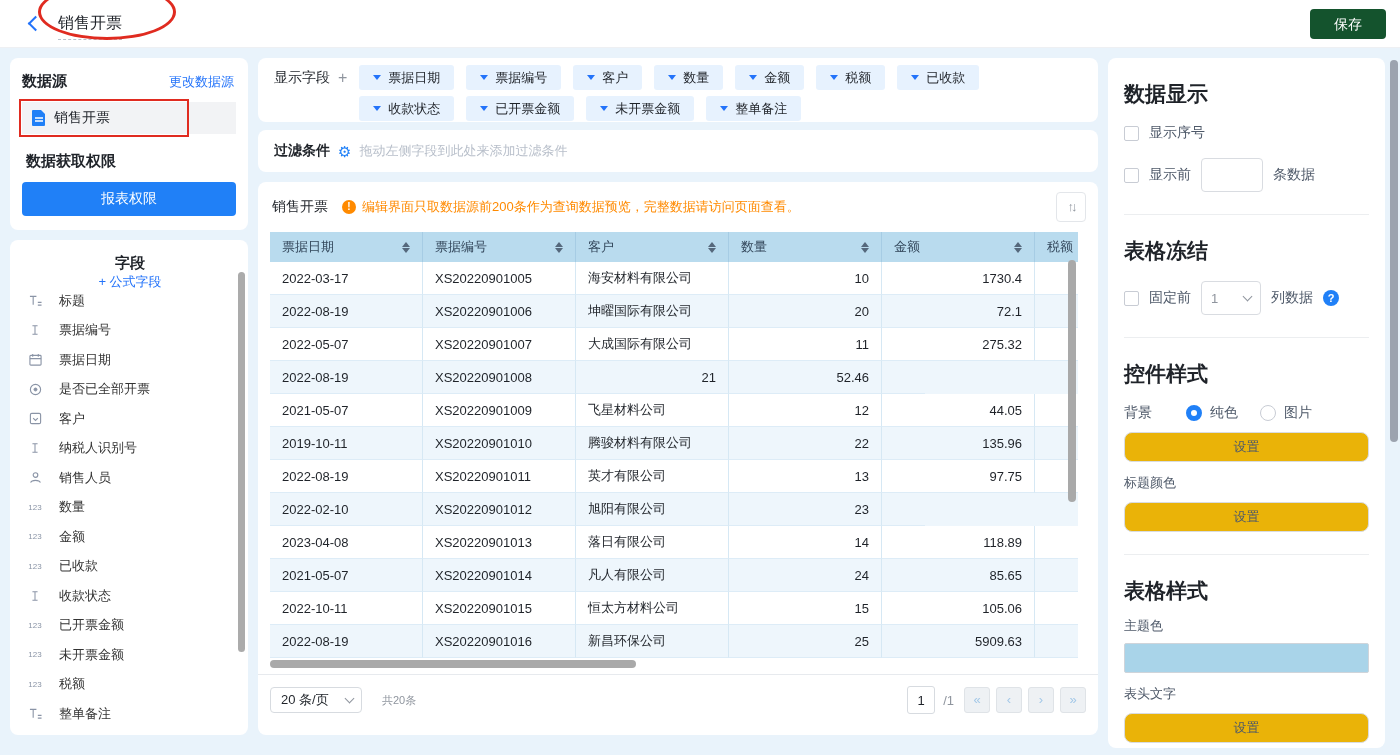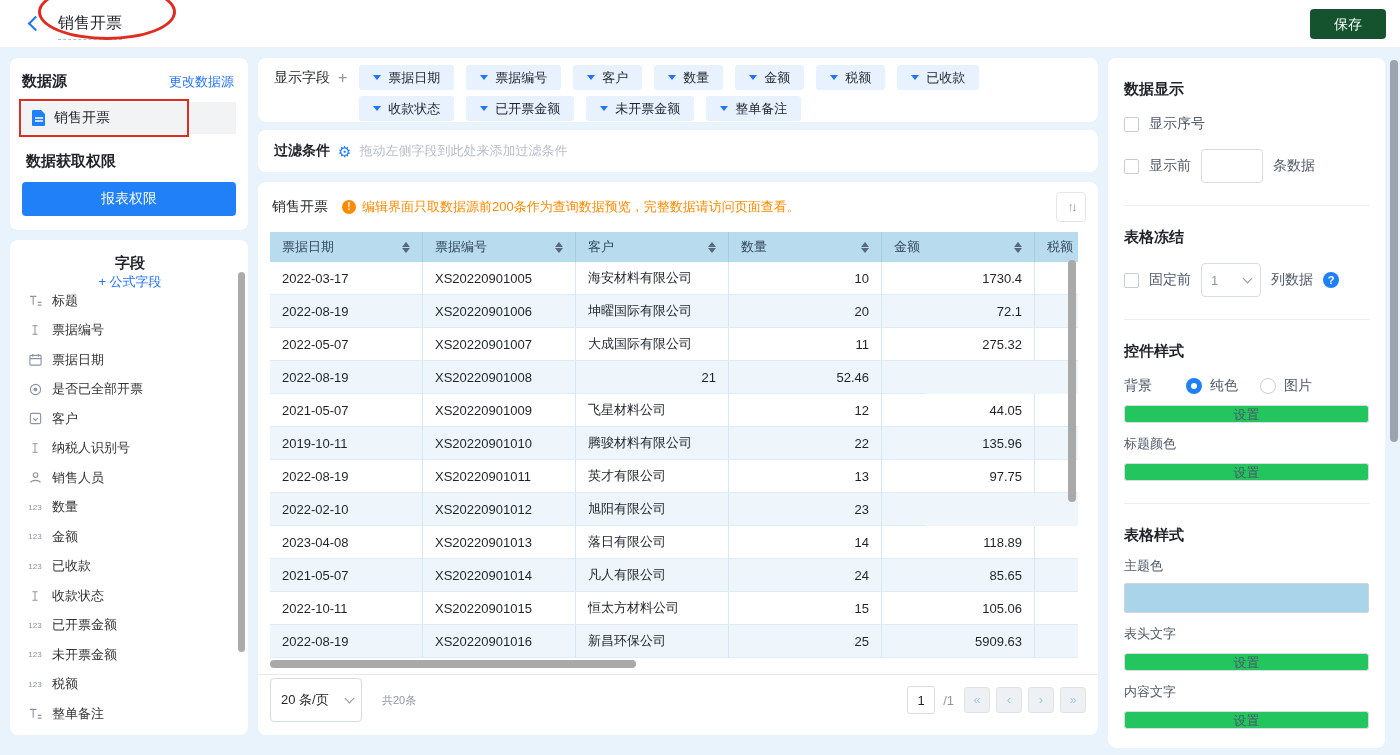--- a/index.html
+++ b/index.html
@@ -23,21 +23,21 @@
   .blue-link { font-size:13px; color:#2373FA; cursor:pointer; }
   .ds-item { position:absolute; left:12px; top:44px; width:214px; height:32px; background:#F2F3F5; display:flex; align-items:center; gap:8px; padding-left:10px; font-size:14px; }
   .annot-rect { position:absolute; left:9px; top:41px; width:170px; height:38px; border:2px solid #E02B20; pointer-events:none; z-index:8; }
   .doc-ic { width:14px; height:16px; flex:0 0 14px; }
   .access-h { position:absolute; left:16px; top:94px; }
   .perm-btn { position:absolute; left:12px; top:124px; width:214px; height:34px; background:#2080F7; color:#fff; border:none; border-radius:4px; font-size:14px; cursor:pointer; }
 
   .fields-card { left:10px; top:240px; width:238px; height:495px; overflow:hidden; }
   .fields-head { display:flex; justify-content:space-between; align-items:center; padding:14px 14px 0 16px;flex-direction:column; }
   .field-list { position:absolute; left:16px; top:46px; right:14px; }
-  .f-item { display:flex; align-items:center; gap:8px; height:29.5px; font-size:13px; color:#333; cursor:grab; }
+  .f-item { display:flex; align-items:center; gap:15px; height:29.5px; font-size:13px; color:#333; cursor:grab; }
   .f-ic { width:18px; display:inline-flex; justify-content:center; align-items:center; color:#8a94a6; }
   .f-ic svg { stroke:#8a94a6; }
   .num-ic { font-size:8px; letter-spacing:0; color:#8a94a6; }
   .sb { position:absolute; background:#ABABAB; border-radius:4px; cursor:grab; }
   .sb-fields { right:3px; top:32px; width:7px; height:380px; }
 
   
   .disp-card { left:258px; top:58px; width:840px; height:64px; padding:7px 12px 14px 16px; display:flex; }
   .disp-label-wrap { display:flex; align-items:center; height:26px; gap:8px; margin-right:12px; white-space:nowrap; }
   .disp-label { font-size:14px; color:#1f2329; }
@@ -69,43 +69,43 @@
   .c3 { width:153px; justify-content:flex-end; } .c4 { width:153px; justify-content:flex-end; }
   .c5 { width:43px; border-right:none; }
   .th.c3, .th.c4 { justify-content:space-between; }
   .sort-arrows { display:flex; flex-direction:column; gap:1px; }
   .sa-up { width:0; height:0; border-left:4px solid transparent; border-right:4px solid transparent; border-bottom:5px solid #55687c; }
   .sa-dn { width:0; height:0; border-left:4px solid transparent; border-right:4px solid transparent; border-top:5px solid #55687c; }
   .sb-tbl-v { left:810px; top:78px; width:8px; height:242px; position:absolute; background:#A9A9A9; border-radius:4px; cursor:grab; }
   .sb-tbl-h { left:12px; top:478px; width:366px; height:8px; position:absolute; background:#A9A9A9; border-radius:4px; cursor:grab; }
   .pg-divider { position:absolute; left:0; top:492px; width:100%; border-top:1px solid #e7eaee; }
   .pg-row { position:absolute; left:12px; right:12px; top:498px; height:40px; display:flex; align-items:center; }
-  .size-select { width:92px; height:44px; border:1px solid #d7dbe0; border-radius:4px; display:flex; align-items:center; justify-content:space-between; padding:0 8px 0 10px; font-size:13px; cursor:pointer; background:#fff; }
+  .size-select { width:92px; height:26px; border:1px solid #d7dbe0; border-radius:4px; display:flex; align-items:center; justify-content:space-between; padding:0 8px 0 10px; font-size:13px; cursor:pointer; background:#fff; }
   .chev { width:7px; height:7px; border-right:1.5px solid #8f959e; border-bottom:1.5px solid #8f959e; transform:rotate(45deg); margin-top:-3px; }
   .total-txt { font-size:11px; color:#8f959e; margin-left:20px; }
   .pg-right { margin-left:auto; display:flex; align-items:center; gap:6px; }
   .pg-input { width:28px; height:28px; border:1px solid #d7dbe0; border-radius:3px; text-align:center; font-size:13px; color:#1f2329; font-family:inherit; }
   .pg-of { font-size:13px; color:#8f959e; margin:0 4px 0 2px; }
   .pg-btn { width:26px; height:26px; background:#EEF1F4; border:1px solid #dfe3e7; border-radius:3px; color:#a3c8e8; font-size:13px; text-align:center; line-height:24px; cursor:pointer; }
 
   
   .style-card { left:1108px; top:58px; width:277px; height:690px; padding:0 16px; overflow:hidden; }
-  .sec-h { font-size:15px; font-weight:bold; color:#1f2329; margin-top:22px; }
+  .sec-h { font-size:21px; font-weight:bold; color:#1f2329; margin-top:22px; }
   .crow { display:flex; align-items:center; gap:10px; margin-top:16px; font-size:14px; color:#4e5969; }
   .cbx { width:15px; height:15px; border:1px solid #c8ccd4; border-radius:2px; background:#fff; flex:0 0 15px; cursor:pointer; }
   .mini-input { width:62px; height:34px; border:1px solid #d9dce1; border-radius:4px; font-family:inherit; font-size:13px; padding:0 8px; }
   .mini-select { width:60px; height:34px; border:1px solid #d9dce1; border-radius:4px; display:flex; align-items:center; justify-content:space-between; padding:0 9px; font-size:13px; color:#8f959e; cursor:pointer; background:#fff; }
   .q-ic { width:16px; height:16px; border-radius:50%; background:#2080F7; color:#fff; font-size:11px; font-weight:bold; text-align:center; line-height:16px; cursor:pointer; }
   .divider { border-top:1px solid #eceef0; margin-top:22px; }
   .radio-row { display:flex; align-items:center; margin-top:16px; font-size:14px; color:#4e5969; }
   .radio-row .lbl { width:62px; }
   .radio-on { width:16px; height:16px; border-radius:50%; border:5px solid #2080F7; background:#fff; cursor:pointer; flex:0 0 16px; }
   .radio-off { width:16px; height:16px; border-radius:50%; border:1px solid #c8ccd4; background:#fff; cursor:pointer; flex:0 0 16px; }
   .radio-lbl { margin:0 22px 0 8px; }
-  .set-btn { width:100%; height:18px; margin-top:10px; background:#22c55e; border:1px solid #d9dce1; border-radius:3px; font-size:13px; color:#4e5969; cursor:pointer; font-family:inherit; display:block; }
+  .set-btn { width:100%; height:30px; margin-top:10px; background:#eab308; border:1px solid #d9dce1; border-radius:8px; font-size:13px; color:#4e5969; cursor:pointer; font-family:inherit; display:block; }
   .sub-lbl { font-size:13px; color:#4e5969; margin-top:12px; }
   .swatch { width:100%; height:30px; margin-top:8px; border:1px solid #cfd4da; border-radius:2px; cursor:pointer; }
   .sb-page { right:2px; top:60px; width:8px; height:382px; position:absolute; background:#9ca3af; border-radius:4px; cursor:grab; }
 </style>
 </head>
 <body>
 
 <div class="root">
 
   <div class="topbar">

